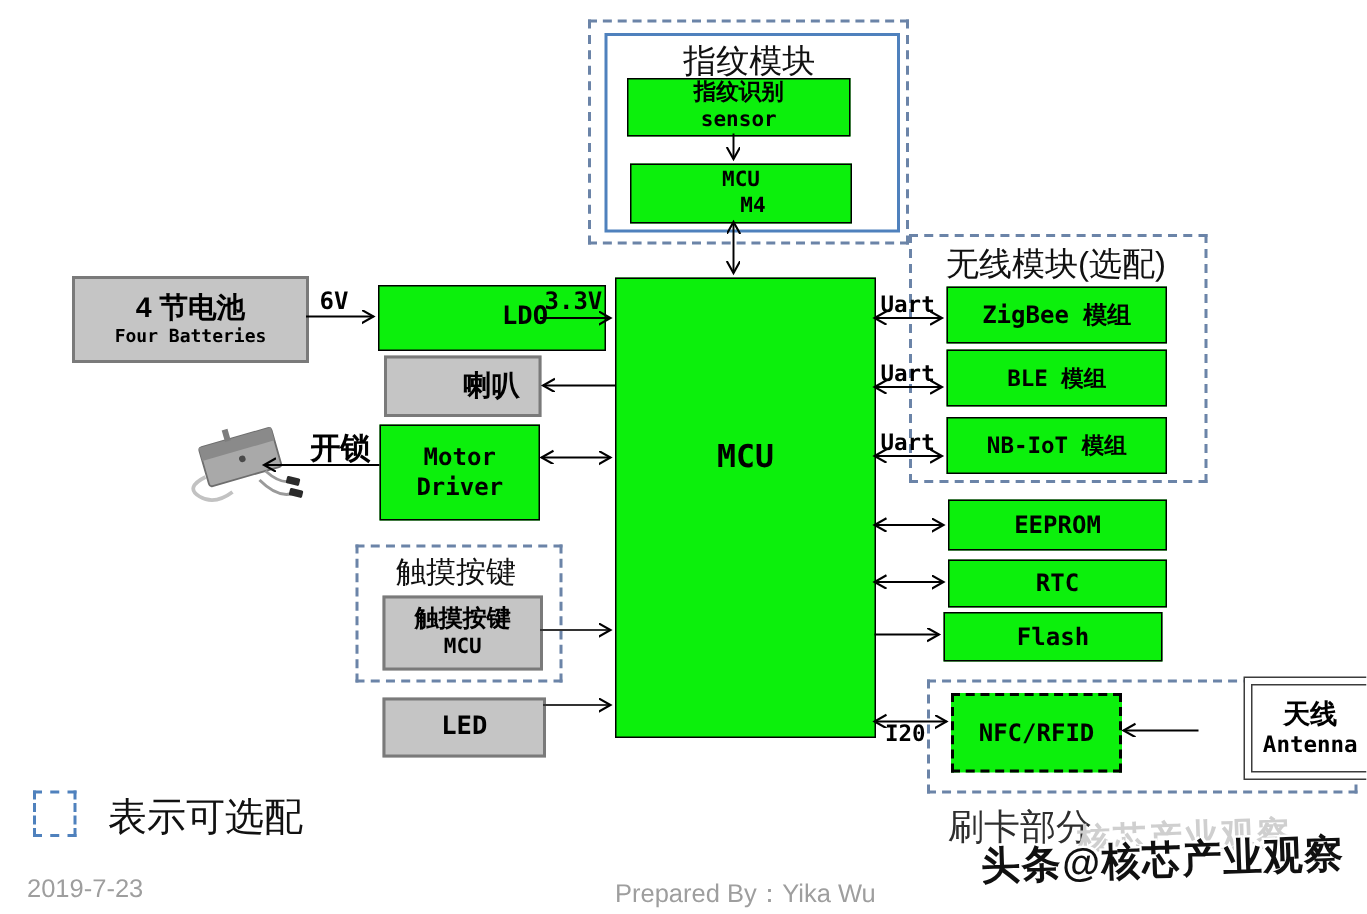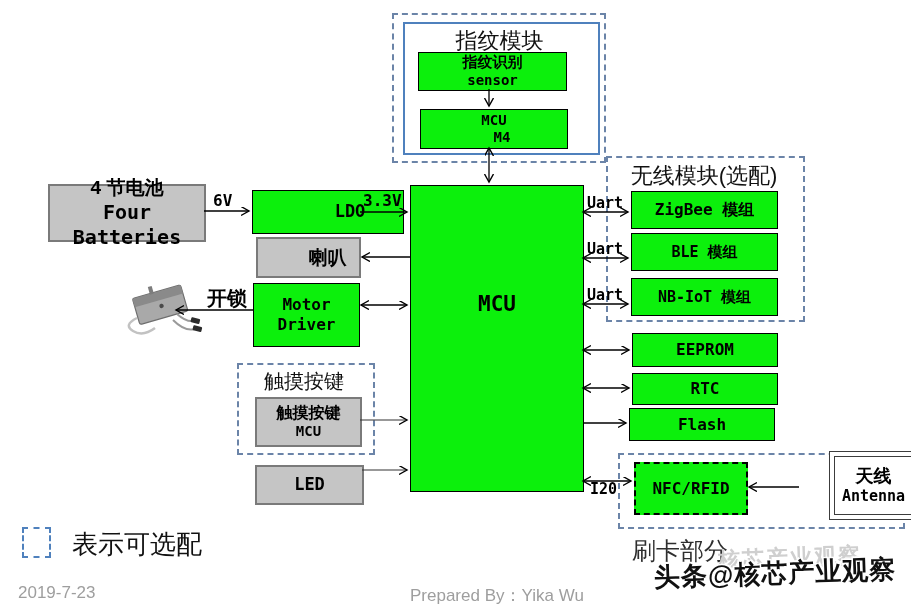--- a/index.html
+++ b/index.html
@@ -35,21 +35,21 @@
     <span class="cjk" style="font-size:15px;">指纹识别</span>
     <span class="mono" style="font-size:14px;">sensor</span>
   </div>
   <div class="box green" style="left:420px;top:109px;width:146px;height:38px;">
     <span class="mono" style="font-size:14px;">MCU</span>
     <span class="mono" style="font-size:14px;padding-left:16px;">M4</span>
   </div>
 
   <div class="box gray" style="left:48px;top:184px;width:154px;height:54px;">
     <span class="cjk" style="font-size:19px;">4 节电池</span>
-    <span class="mono" style="font-size:20px;">Four Batteries</span>
+    <span class="mono" style="font-size:12px;">Four Batteries</span>
   </div>
   <span class="buslabel" style="left:213px;top:191px;font-size:16px;">6V</span>
   <div class="box green" style="left:252px;top:190px;width:106px;height:42px;padding-left:44px;">
     <span class="mono" style="font-size:17px;">LDO</span>
   </div>
   <span class="buslabel" style="left:363px;top:191px;font-size:16px;">3.3V</span>
 
   <div class="box gray" style="left:256px;top:237px;width:101px;height:37px;">
     <span class="cjk" style="font-size:19px;padding-left:38px;">喇叭</span>
   </div>

